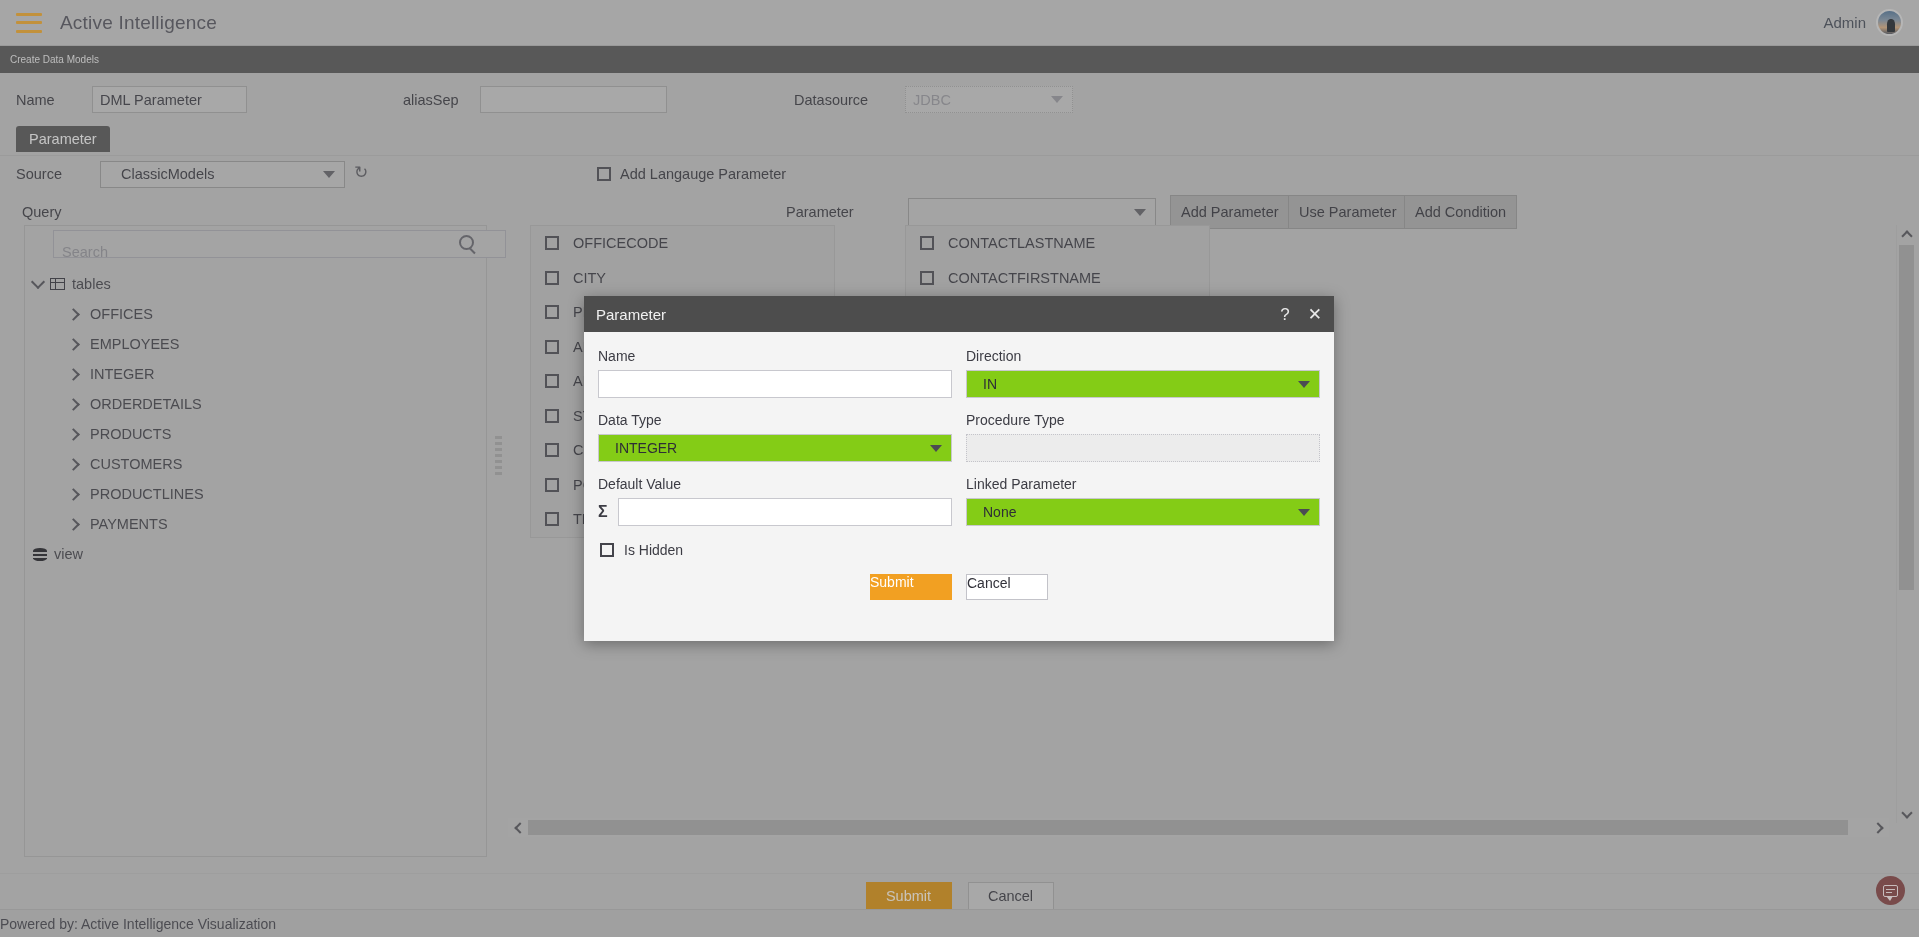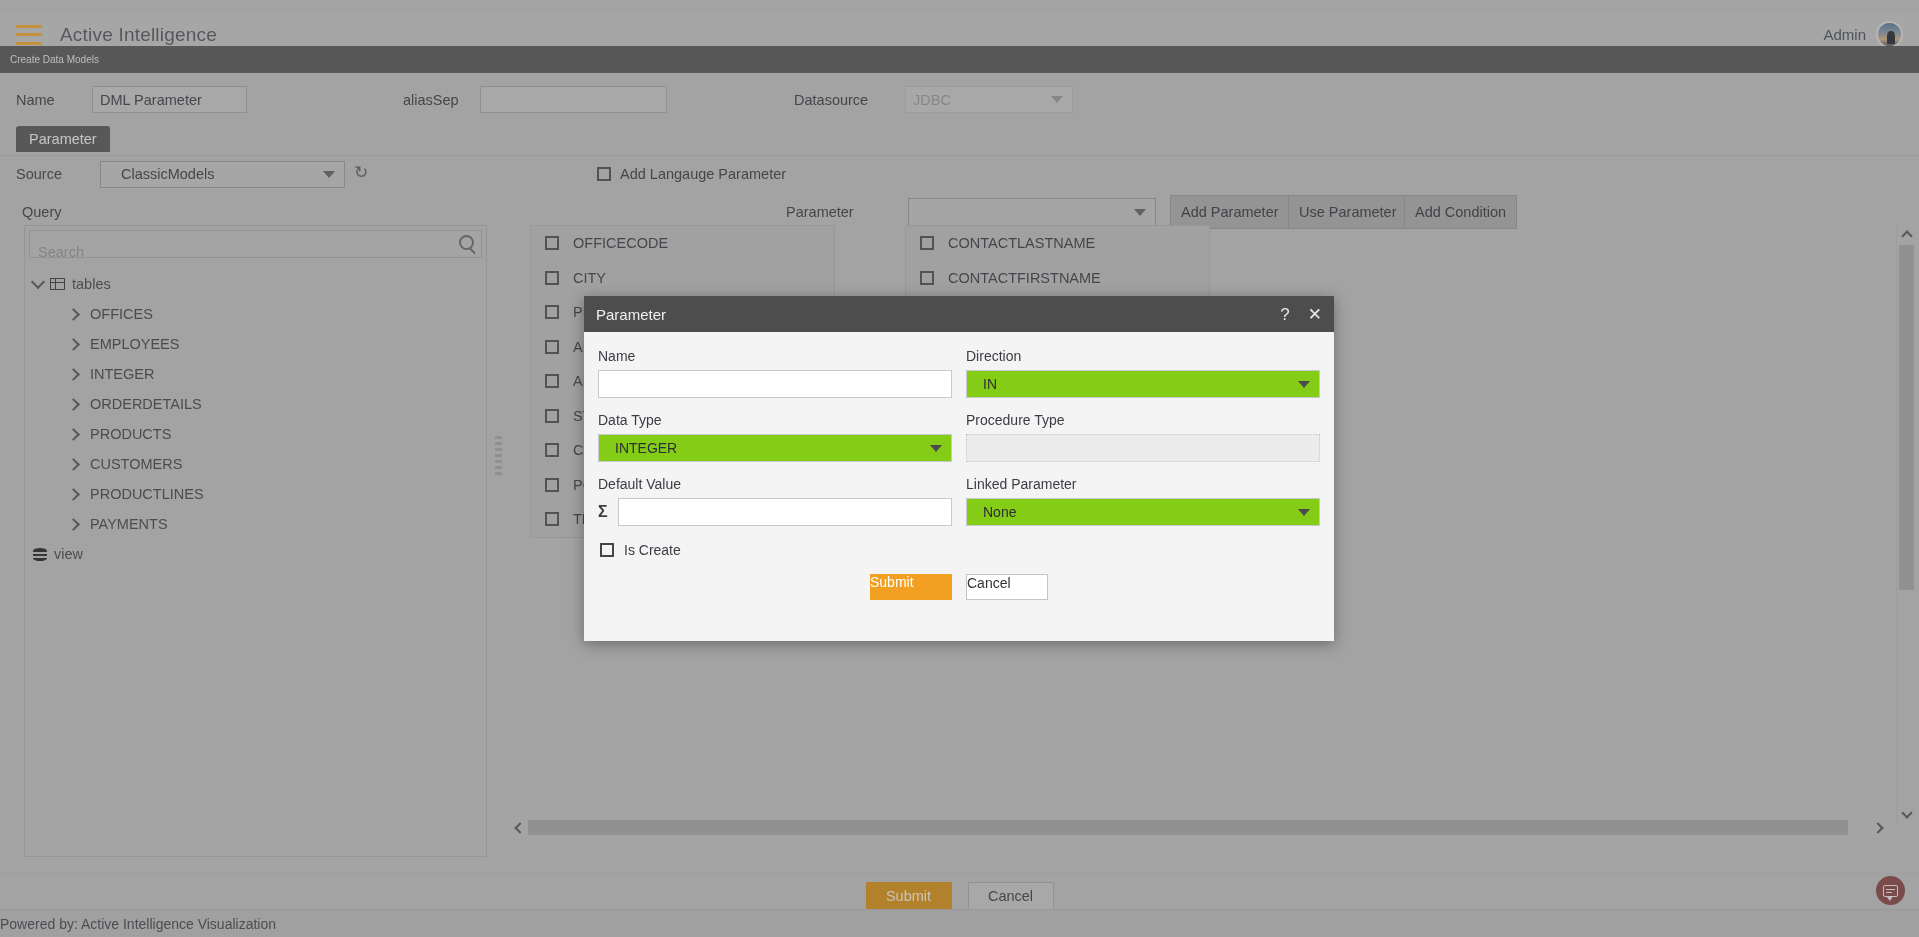--- a/index.html
+++ b/index.html
@@ -8,21 +8,21 @@
     width: 1919px; height: 937px;
     overflow: hidden;
     font-family: "Liberation Sans", sans-serif;
     background: #b4b4b4;
     color: #3b3b42;
   }
   #root { position: relative; width: 1919px; height: 937px; }
 
   
   .appbar {
-    position: absolute; left: 0; top: 12px; width: 1919px; height: 46px;
+    position: absolute; left: 0; top: 0; width: 1919px; height: 46px;
     background: #b9b9b9; display: flex; align-items: center;
     padding: 0 16px; border-bottom: 1px solid #a8a8a8;
   }
   .hamburger { width: 26px; height: 20px; display: flex; flex-direction: column;
     justify-content: space-between; cursor: pointer; }
   .hamburger span { display: block; height: 3px; background: #e09b24; border-radius: 1px; }
   .app-title { margin-left: 18px; font-size: 19px; color: #4c4c55; letter-spacing: .2px; }
   .appbar-right { margin-left: auto; display: flex; align-items: center; gap: 10px; }
   .admin-label { font-size: 15px; color: #3e4450; }
   .avatar {
@@ -108,20 +108,21 @@
   }
   .tree-panel {
     position: absolute; left: 24px; top: 0; width: 463px; height: 632px;
     background: #b4b4b4; border: 1px solid #a2a2a2;
   }
   .search-wrap { position: relative; margin: 4px; }
   .search-input {
     width: 100%; height: 28px; background: #b6b6b6; border: 1px solid #9d9da4;
     font-size: 14.5px; color: #3a3a42; padding: 16px 30px 0 8px; outline: none;
     font-family: "Liberation Sans", sans-serif;
+    margin-left: 24px;
   }
   .search-input::placeholder { color: #8a8a90; }
   .search-icon {
     position: absolute; right: 8px; top: 5px; width: 15px; height: 15px;
     border: 2px solid #5f5f66; border-radius: 50%;
   }
   .search-icon::after {
     content: ""; position: absolute; right: -4px; bottom: -4px;
     width: 7px; height: 2px; background: #5f5f66; transform: rotate(45deg);
   }
@@ -604,21 +605,21 @@
           <div class="m-select">
             <span>None</span>
             <span class="caret"></span>
           </div>
         </div>
 
       </div>
 
       <div class="m-check-row">
         <span class="chk"></span>
-        <span class="m-label">Is Create</span>
+        <span class="m-label">Is Hidden</span>
       </div>
 
       <div class="modal-foot">
         <div class="btn-submit-m">
           <span>Submit</span>
         </div>
         <div class="btn-cancel-m">
           <span>Cancel</span>
         </div>
       </div>

